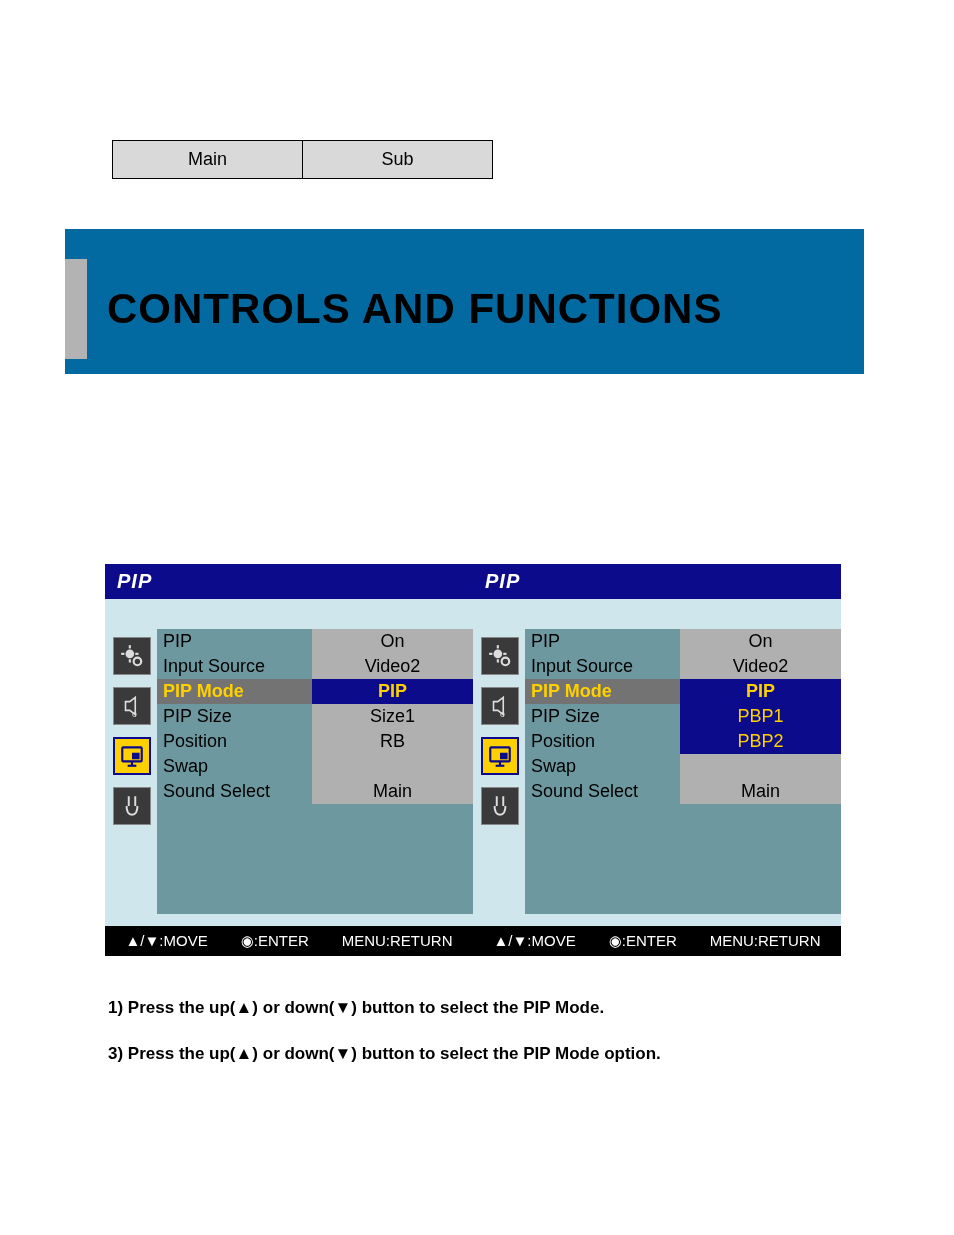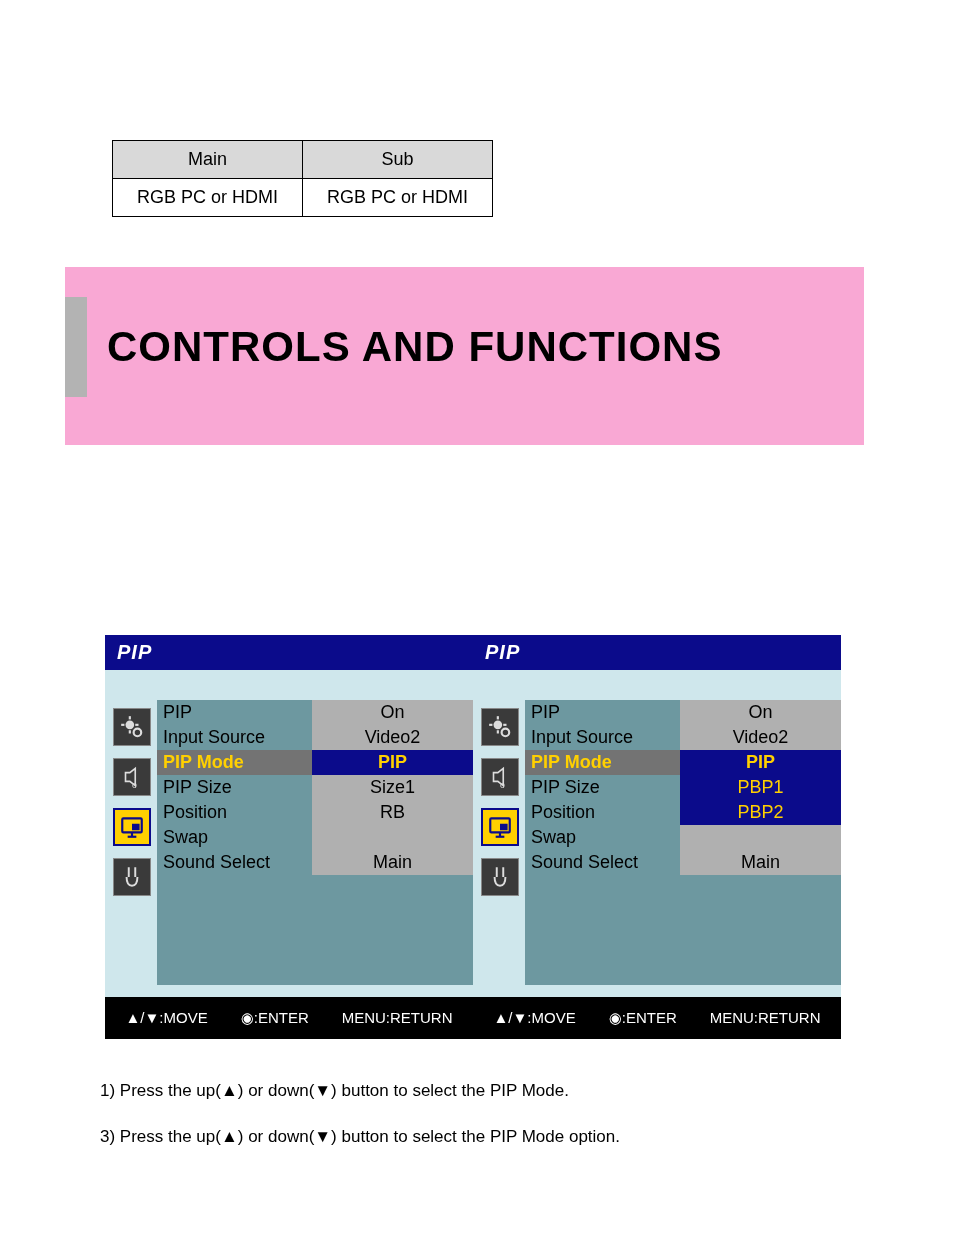--- a/index.html
+++ b/index.html
@@ -29,22 +29,22 @@
   }
   .mini-table th {
     background: #d9d9d9;
     width: 190px;
   }
   .mini-table td {
     width: 190px;
   }
   
   .heading-band {
-    background: #f9a8d4;
-    padding: 30px 0 48px 0;
+    background: #0369a1;
+    padding: 30px 0 15px 0;
     margin-left: -35px;
     margin-right: -10px;
     display: flex;
     align-items: center;
   }
   .heading-bar {
     width: 22px;
     height: 100px;
     background: #b3b3b3;
     margin-right: 20px;
@@ -153,28 +153,30 @@
     flex: 1;
     background: #6d98a0;
     min-height: 110px;
   }
   .osd-footer {
     background: #000;
     color: #fff;
     font-size: 15px;
     display: flex;
     justify-content: space-around;
-    padding: 12px 4px;
+    padding: 6px 4px;
     margin-top: 12px;
   }
   
   .instructions {
     margin-top: 40px;
+    margin-left: 8px;
     font-size: 17px;
     line-height: 1.4;
+    font-weight: bold;
   }
   .instructions p {
     margin-bottom: 22px;
   }
   .enter-glyph {
     display: inline-block;
     border: 2px solid #000;
     border-radius: 3px;
     font-size: 12px;
     padding: 0 3px;
@@ -188,24 +190,20 @@
 <body>
 
 <div class="content">
 
   <table class="mini-table">
     <tbody>
         <tr>
       <th>Main</th>
       <th>Sub</th>
     </tr>
-    <tr>
-      <td>RGB PC or HDMI</td>
-      <td>RGB PC or HDMI</td>
-    </tr>
   </tbody>
     </table>
 
   <div class="heading-band">
     <div class="heading-bar"></div>
     <div class="heading-text">CONTROLS AND FUNCTIONS</div>
   </div>
 
   <div class="osd-wrap">
 

